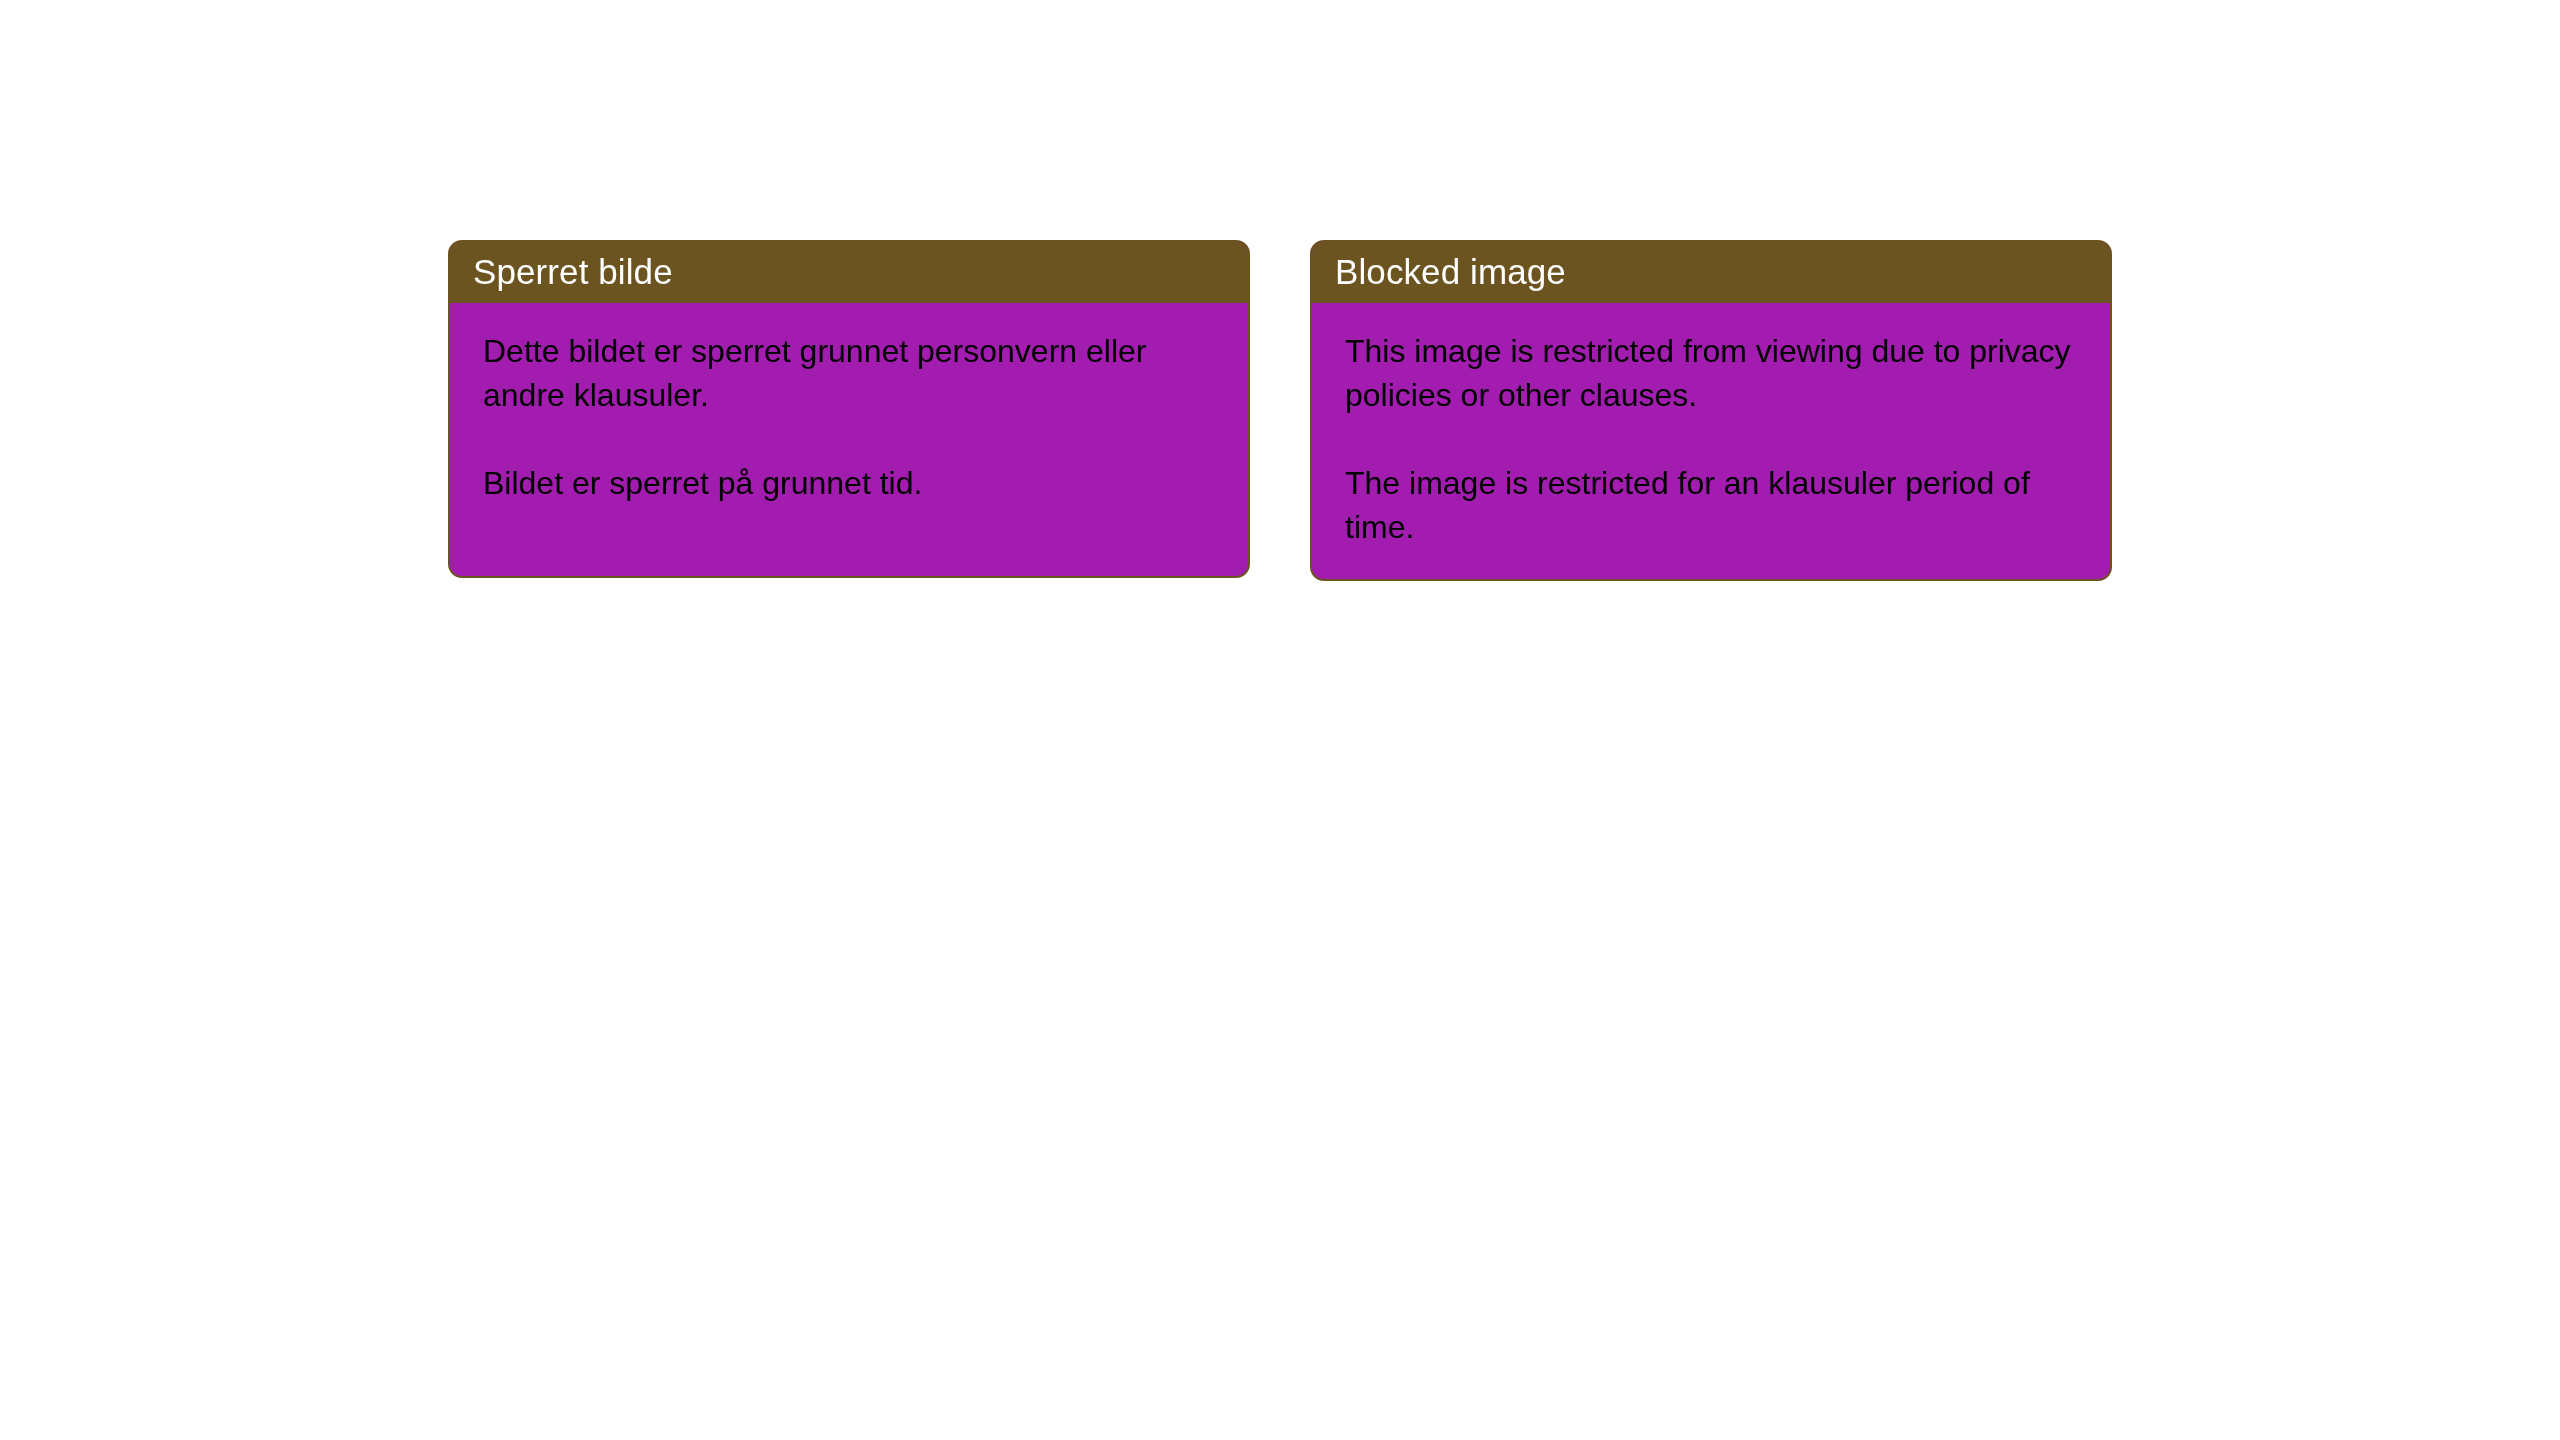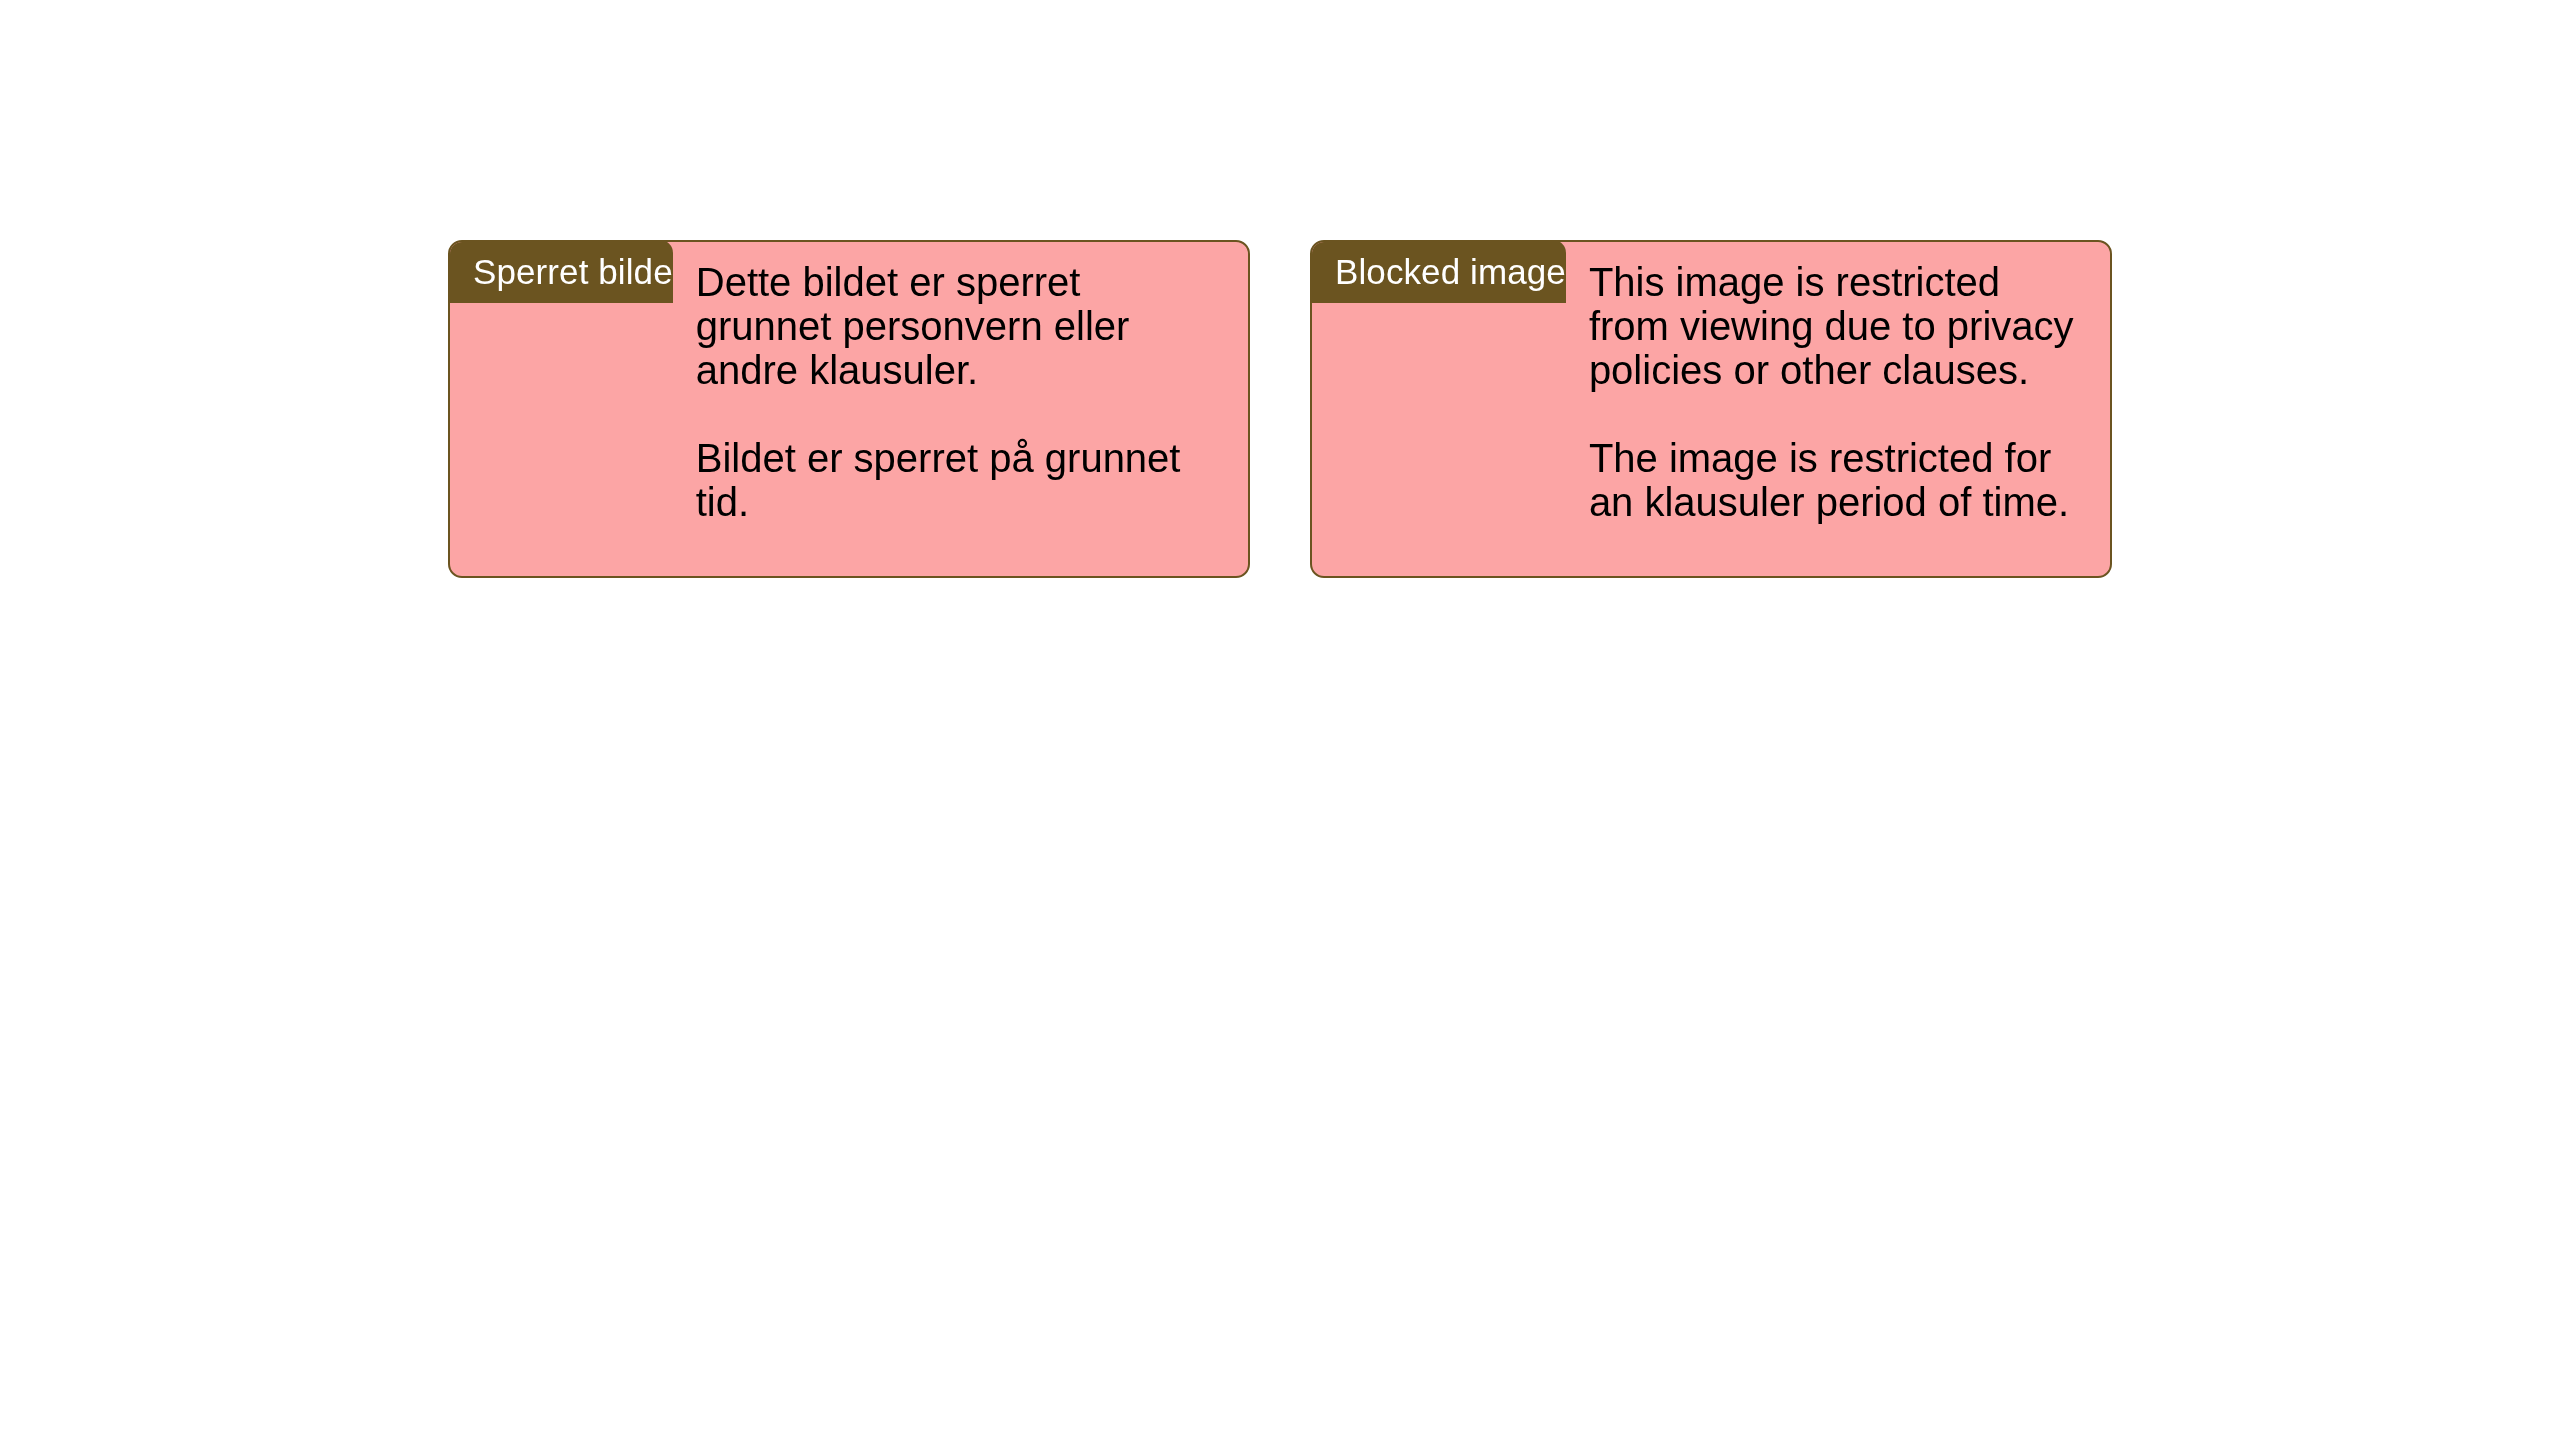--- a/index.html
+++ b/index.html
@@ -21,25 +21,26 @@
     top: 240px;
     display: flex;
     flex-direction: row;
     align-items: flex-start;
     gap: 60px;
   }
 
   .notice-card {
     width: 802px;
     box-sizing: border-box;
-    background: #fca5a5;
+    background: #a21caf;
     border: 2px solid #6b5420;
     border-radius: 14px;
     overflow: hidden;
     display: flex;
+    flex-direction: column;
     min-height: 338px;
   }
 
   .notice-card-header {
     background: #6b5420;
     color: #ffffff;
     height: 63px;
     box-sizing: border-box;
     display: flex;
     align-items: center;
@@ -57,24 +58,24 @@
     white-space: nowrap;
   }
 
   .notice-card-body {
     padding: 18px 24px 22px 25px;
     color: #000000;
     flex: 1 1 auto;
   }
 
   .notice-paragraph {
-    font-size: 40px;
+    font-size: 32px;
     line-height: 44px;
     font-weight: 400;
-    margin: 0;
+    margin: 8px;
     color: #000000;
   }
 
   .notice-paragraph + .notice-paragraph {
     margin-top: 44px;
   }
 </style>
 </head>
 <body>
 

